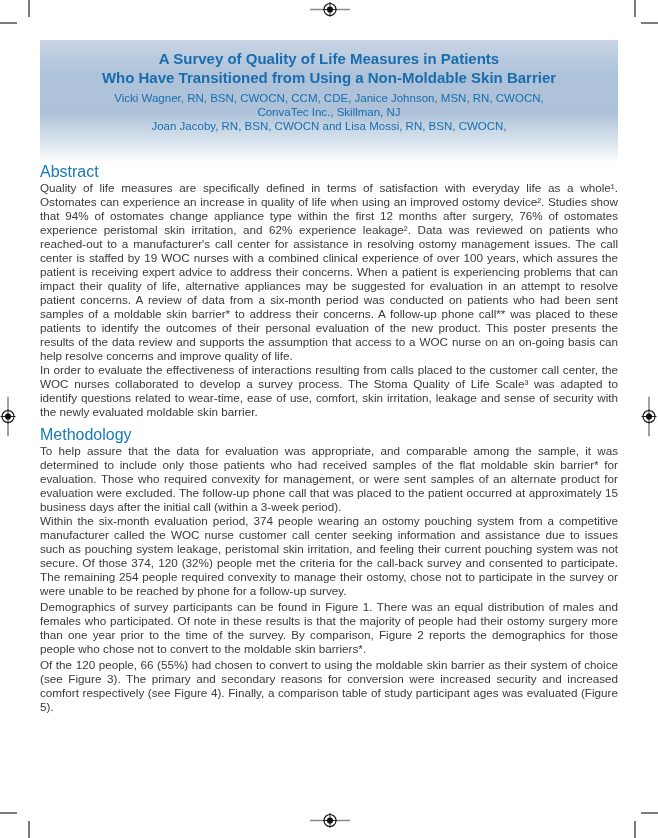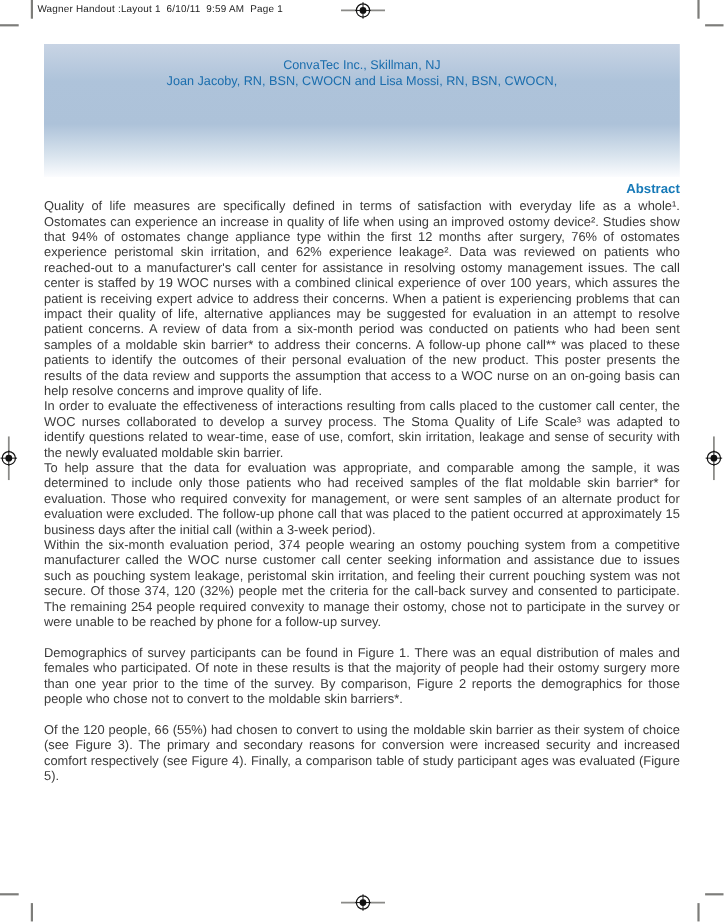--- a/index.html
+++ b/index.html
@@ -35,33 +35,32 @@
     background:linear-gradient(180deg,#c8d4e4 0%,#aec3da 28%,#adc2d9 60%,#d9e4ee 84%,#fbfcfe 100%);
   }
   .banner .title { padding-top:9px; font-weight:bold; font-size:15px; line-height:19px; color:#1a6dad; }
   .banner .authors { margin-top:4px; font-size:11.5px; line-height:14px; color:#1a6dad; }
 
   .content {
     position:absolute; left:40px; top:164px; width:578px;
     color:#3a3a3a; font-size:11.7px; line-height:14px; text-align:justify;
   }
   .content h2 {
-    margin:8px 0 2px 0; text-align:right;
-    font-size:12px; line-height:15px; color:#177ab8; font-weight:bold;
+    margin:8px 0 2px 0; text-align:left;
+    font-size:16px; line-height:15px; color:#177ab8; font-weight:normal;
   }
   .content h2:first-child { margin-top:0; }
   .content p { margin:0; }
-  .content p.gap { margin-top:14px; }
+  .content p.gap { margin-top:2px; }
 </style>
 </head>
 <body>
 
 <div class="page">
 
-  <div class="slug">Wagner Handout :Layout 1  6/10/11  9:59 AM  Page 1</div>
 
   <div class="crop v tl-v"></div>
   <div class="crop h tl-h"></div>
   <div class="crop v tr-v"></div>
   <div class="crop h tr-h"></div>
   <div class="crop h bl-h"></div>
   <div class="crop v bl-v"></div>
   <div class="crop h br-h"></div>
   <div class="crop v br-v"></div>
 
@@ -89,34 +88,38 @@
   <svg class="reg right" viewBox="0 0 40 17">
     <line x1="0" y1="8.5" x2="40" y2="8.5" stroke="#8a8a87" stroke-width="1.6"></line>
     <circle cx="20" cy="8.5" r="6" fill="#ffffff" stroke="#111111" stroke-width="1.1"></circle>
     <line x1="20" y1="1" x2="20" y2="16" stroke="#111111" stroke-width="0.9"></line>
     <line x1="13" y1="8.5" x2="27" y2="8.5" stroke="#111111" stroke-width="0.9"></line>
     <circle cx="20" cy="8.5" r="3.1" fill="#111111"></circle>
   </svg>
 
   <div class="banner">
     <div class="title">
+      <div>A Survey of Quality of Life Measures in Patients</div>
+      <div>Who Have Transitioned from Using a Non-Moldable Skin Barrier</div>
     </div>
     <div class="authors">
+      <div>Vicki Wagner, RN, BSN, CWOCN, CCM, CDE, Janice Johnson, MSN, RN, CWOCN,</div>
       <div>ConvaTec Inc., Skillman, NJ</div>
       <div>Joan Jacoby, RN, BSN, CWOCN and Lisa Mossi, RN, BSN, CWOCN,</div>
     </div>
   </div>
 
   <div class="content">
 
     <h2>Abstract</h2>
     <p>Quality of life measures are specifically defined in terms of satisfaction with everyday life as a whole¹. Ostomates can experience an increase in quality of life when using an improved ostomy device². Studies show that 94% of ostomates change appliance type within the first 12 months after surgery, 76% of ostomates experience peristomal skin irritation, and 62% experience leakage². Data was reviewed on patients who reached-out to a manufacturer's call center for assistance in resolving ostomy management issues. The call center is staffed by 19 WOC nurses with a combined clinical experience of over 100 years, which assures the patient is receiving expert advice to address their concerns. When a patient is experiencing problems that can impact their quality of life, alternative appliances may be suggested for evaluation in an attempt to resolve patient concerns. A review of data from a six-month period was conducted on patients who had been sent samples of a moldable skin barrier* to address their concerns. A follow-up phone call** was placed to these patients to identify the outcomes of their personal evaluation of the new product. This poster presents the results of the data review and supports the assumption that access to a WOC nurse on an on-going basis can help resolve concerns and improve quality of life.</p>
 
     <p>In order to evaluate the effectiveness of interactions resulting from calls placed to the customer call center, the WOC nurses collaborated to develop a survey process. The Stoma Quality of Life Scale³ was adapted to identify questions related to wear-time, ease of use, comfort, skin irritation, leakage and sense of security with the newly evaluated moldable skin barrier.</p>
 
+    <h2>Methodology</h2>
     <p>To help assure that the data for evaluation was appropriate, and comparable among the sample, it was determined to include only those patients who had received samples of the flat moldable skin barrier* for evaluation. Those who required convexity for management, or were sent samples of an alternate product for evaluation were excluded. The follow-up phone call that was placed to the patient occurred at approximately 15 business days after the initial call (within a 3-week period).</p>
 
     <p>Within the six-month evaluation period, 374 people wearing an ostomy pouching system from a competitive manufacturer called the WOC nurse customer call center seeking information and assistance due to issues such as pouching system leakage, peristomal skin irritation, and feeling their current pouching system was not secure. Of those 374, 120 (32%) people met the criteria for the call-back survey and consented to participate. The remaining 254 people required convexity to manage their ostomy, chose not to participate in the survey or were unable to be reached by phone for a follow-up survey.</p>
     <p class="gap">Demographics of survey participants can be found in Figure 1. There was an equal distribution of males and females who participated. Of note in these results is that the majority of people had their ostomy surgery more than one year prior to the time of the survey. By comparison, Figure 2 reports the demographics for those people who chose not to convert to the moldable skin barriers*.</p>
     <p class="gap">Of the 120 people, 66 (55%) had chosen to convert to using the moldable skin barrier as their system of choice (see Figure 3). The primary and secondary reasons for conversion were increased security and increased comfort respectively (see Figure 4). Finally, a comparison table of study participant ages was evaluated (Figure 5).</p>
 
   </div>
 </div>
 
 </body></html>

